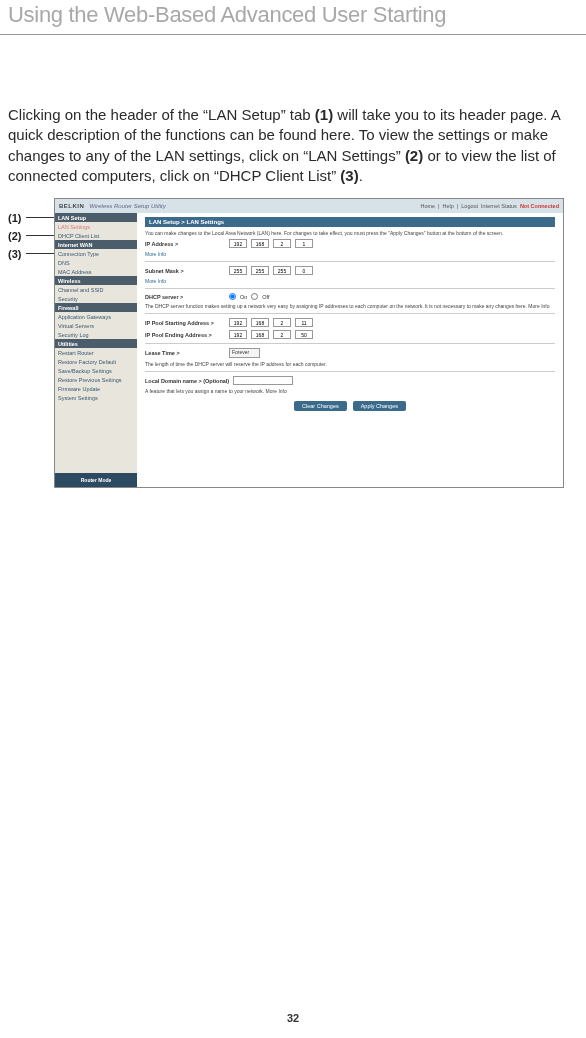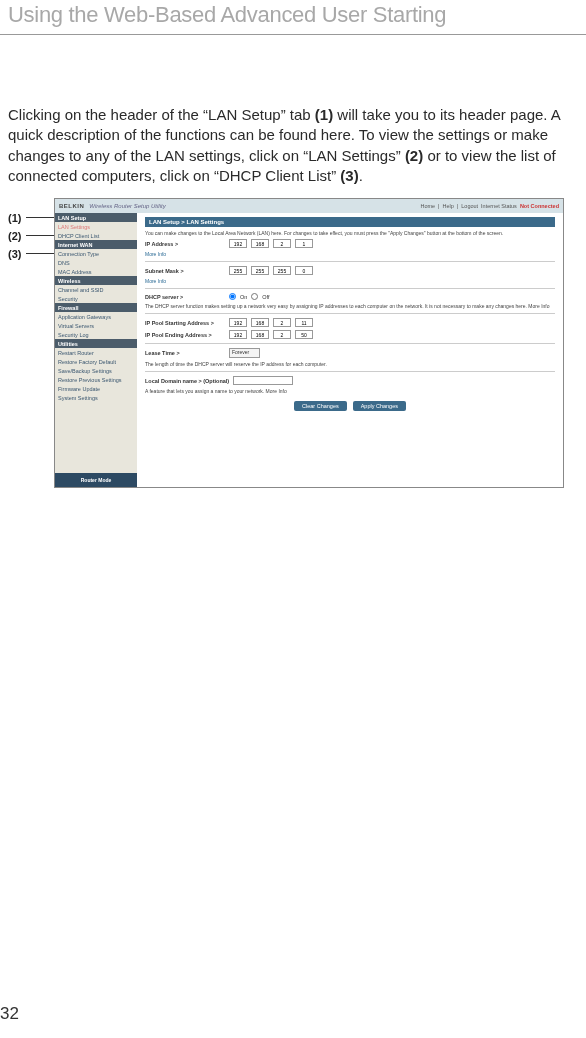--- a/index.html
+++ b/index.html
@@ -166,23 +166,24 @@
       display: flex; gap: 6px; justify-content: center; margin-top: 4px;
     }
     .btns .btn {
       background: #3b6a8a; color: #fff; font-size: 5.5px;
       padding: 2px 8px; border-radius: 2px;
     }
     .page-num {
       position: absolute;
       bottom: 14px;
       left: 0; right: 0;
-      text-align: left;
-      font-size: 17px;
+      text-align: center;
+      font-size: 11px;
       color: #333;
+      font-weight: bold;
     }
   </style>
 </head>
 <body>
 
 <div class="page-header-bar">Using the Web-Based Advanced User Starting</div>
 
 <div class="content">
   <p class="body-text">
     <span>Clicking on the header of the “LAN Setup” tab </span><span class="bold">(1)</span><span> will take you to its header page. A quick description of the functions can be found here. To view the settings or make changes to any of the LAN settings, click on “LAN Settings” </span><span class="bold">(2)</span><span> or to view the list of connected computers, click on “DHCP Client List” </span><span class="bold">(3)</span><span>.</span>

